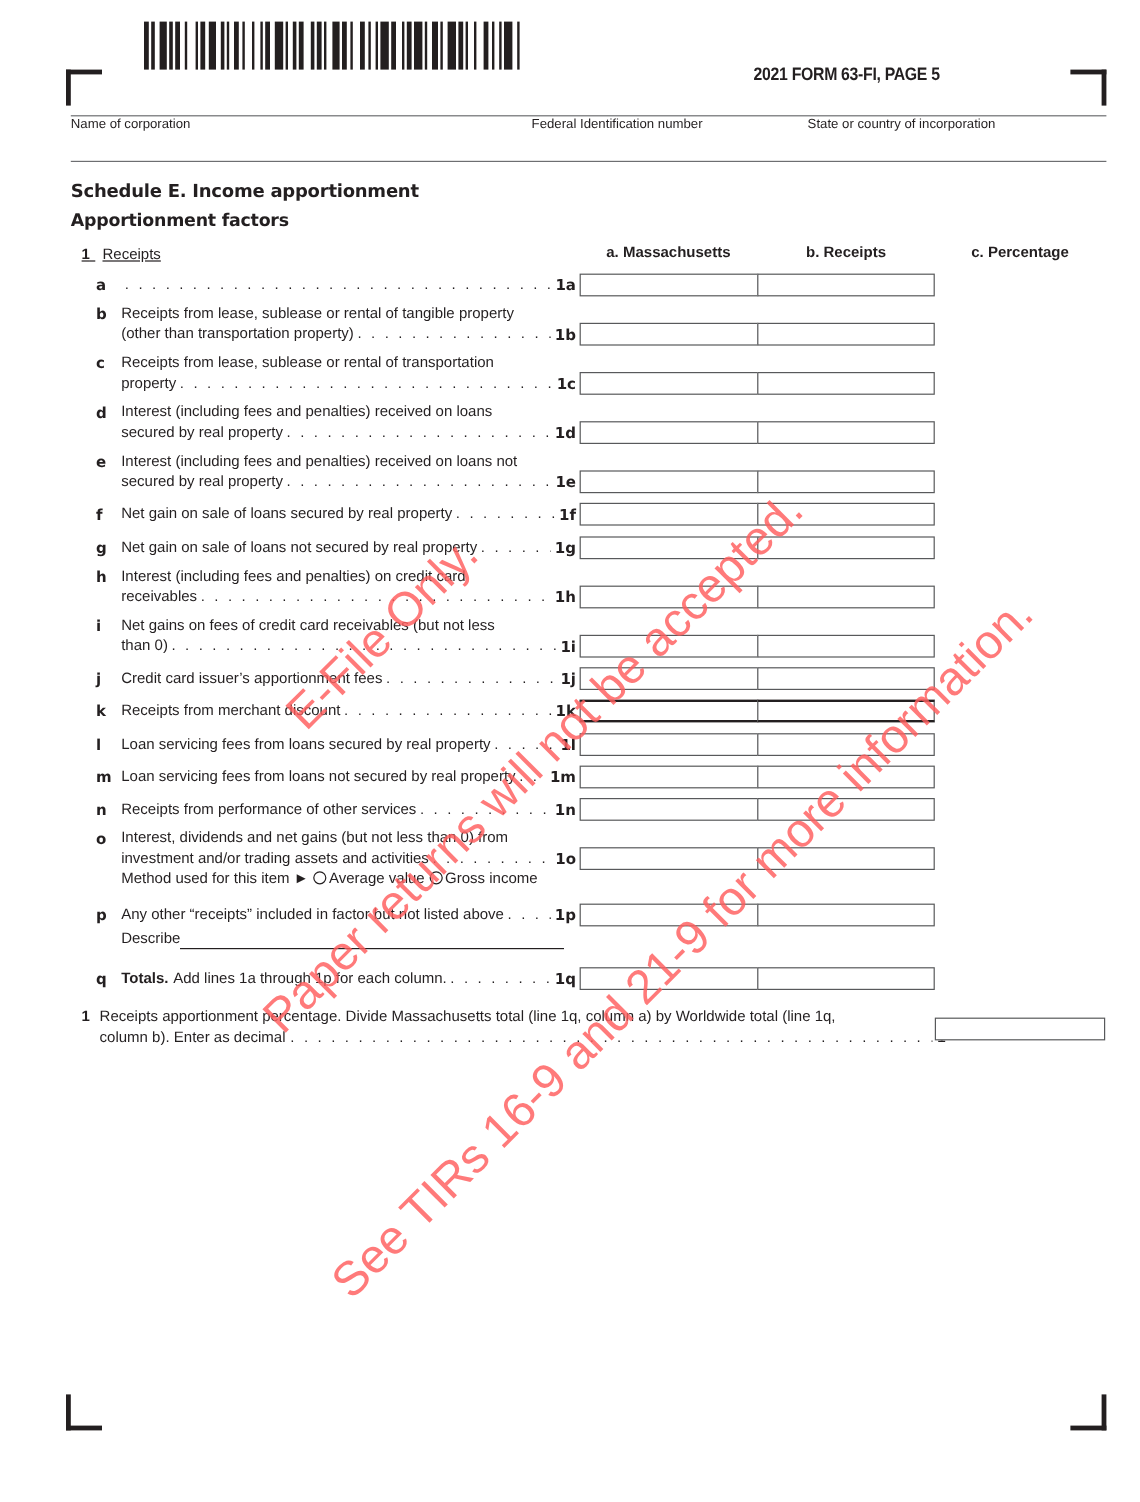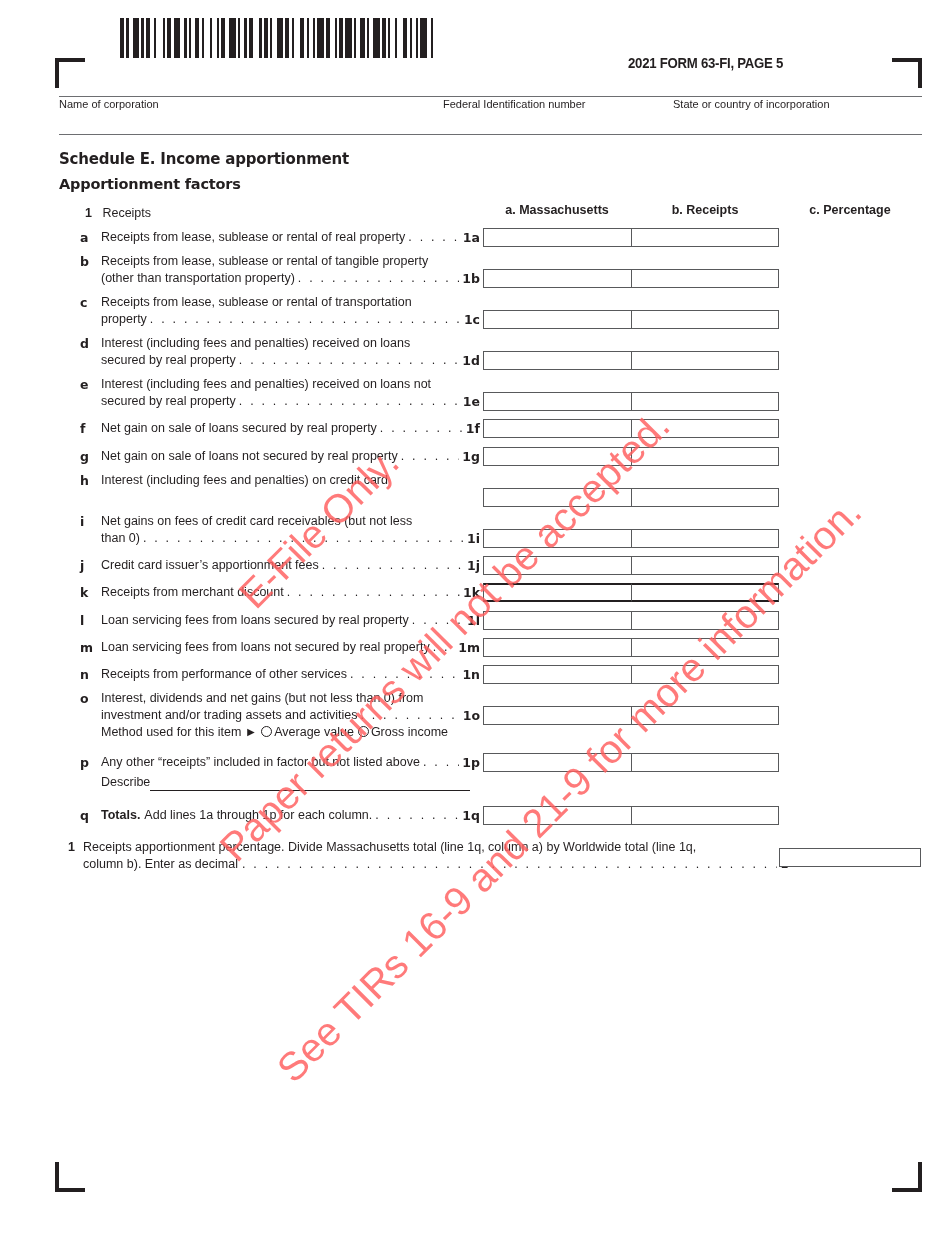--- a/index.html
+++ b/index.html
@@ -153,35 +153,34 @@
 <div class="hdr-label" style="left:443px;">Federal Identification number</div>
 <div class="hdr-label" style="left:673px;">State or country of incorporation</div>
 <input class="abs" style="left: 59px; top: 114px; width: 370px; height: 18px; border: none; background: transparent;">
 <input class="abs" style="left: 443px; top: 114px; width: 220px; height: 18px; border: none; background: transparent;">
 <input class="abs" style="left: 673px; top: 114px; width: 245px; height: 18px; border: none; background: transparent;">
 <div class="rule" style="top:134px;"></div>
 
 <div class="abs sched-title">Schedule E. Income apportionment</div>
 <div class="abs sched-sub">Apportionment factors</div>
 
-<div class="abs" style="left:85px;top:203px;">
+<div class="abs" style="left:68px;top:203px;text-decoration:underline;">
   <span class="sec-num">1</span>
   <span class="sec-label" style="margin-left:6px;">Receipts</span>
 </div>
 
 <div class="col-head" style="left:483px;width:148px;">a. Massachusetts</div>
 <div class="col-head" style="left:631px;width:148px;">b. Receipts</div>
 <div class="col-head" style="left:779px;width:142px;">c. Percentage</div>
 
 <div id="rows">
     <div class="row" style="top: 229px; height: 17px;">
       <span class="ltr">a</span>
       <div class="txt">
         <div class="line">
-          <span>Receipts from lease, sublease or rental of real property</span>
           <span class="dots"></span>
           <span class="ref">1a</span>
         </div>
       </div>
     </div>
     <input class="box a" style="top: 228px;">
     <input class="box b" style="top: 228px;">
     <div class="row" style="top: 253px; height: 34px;">
       <span class="ltr">b</span>
       <div class="txt">
@@ -255,20 +254,25 @@
           <span class="ref">1g</span>
         </div>
       </div>
     </div>
     <input class="box a" style="top: 447px;">
     <input class="box b" style="top: 447px;">
     <div class="row" style="top: 472px; height: 34px;">
       <span class="ltr">h</span>
       <div class="txt">
         <div class=""><span>Interest (including fees and penalties) on credit card</span></div>
+        <div class="line">
+          <span>receivables</span>
+          <span class="dots"></span>
+          <span class="ref">1h</span>
+        </div>
       </div>
     </div>
     <input class="box a" style="top: 488px;">
     <input class="box b" style="top: 488px;">
     <div class="row" style="top: 513px; height: 34px;">
       <span class="ltr">i</span>
       <div class="txt">
         <div class=""><span>Net gains on fees of credit card receivables (but not less</span></div>
         <div class="line">
           <span>than 0)</span>

